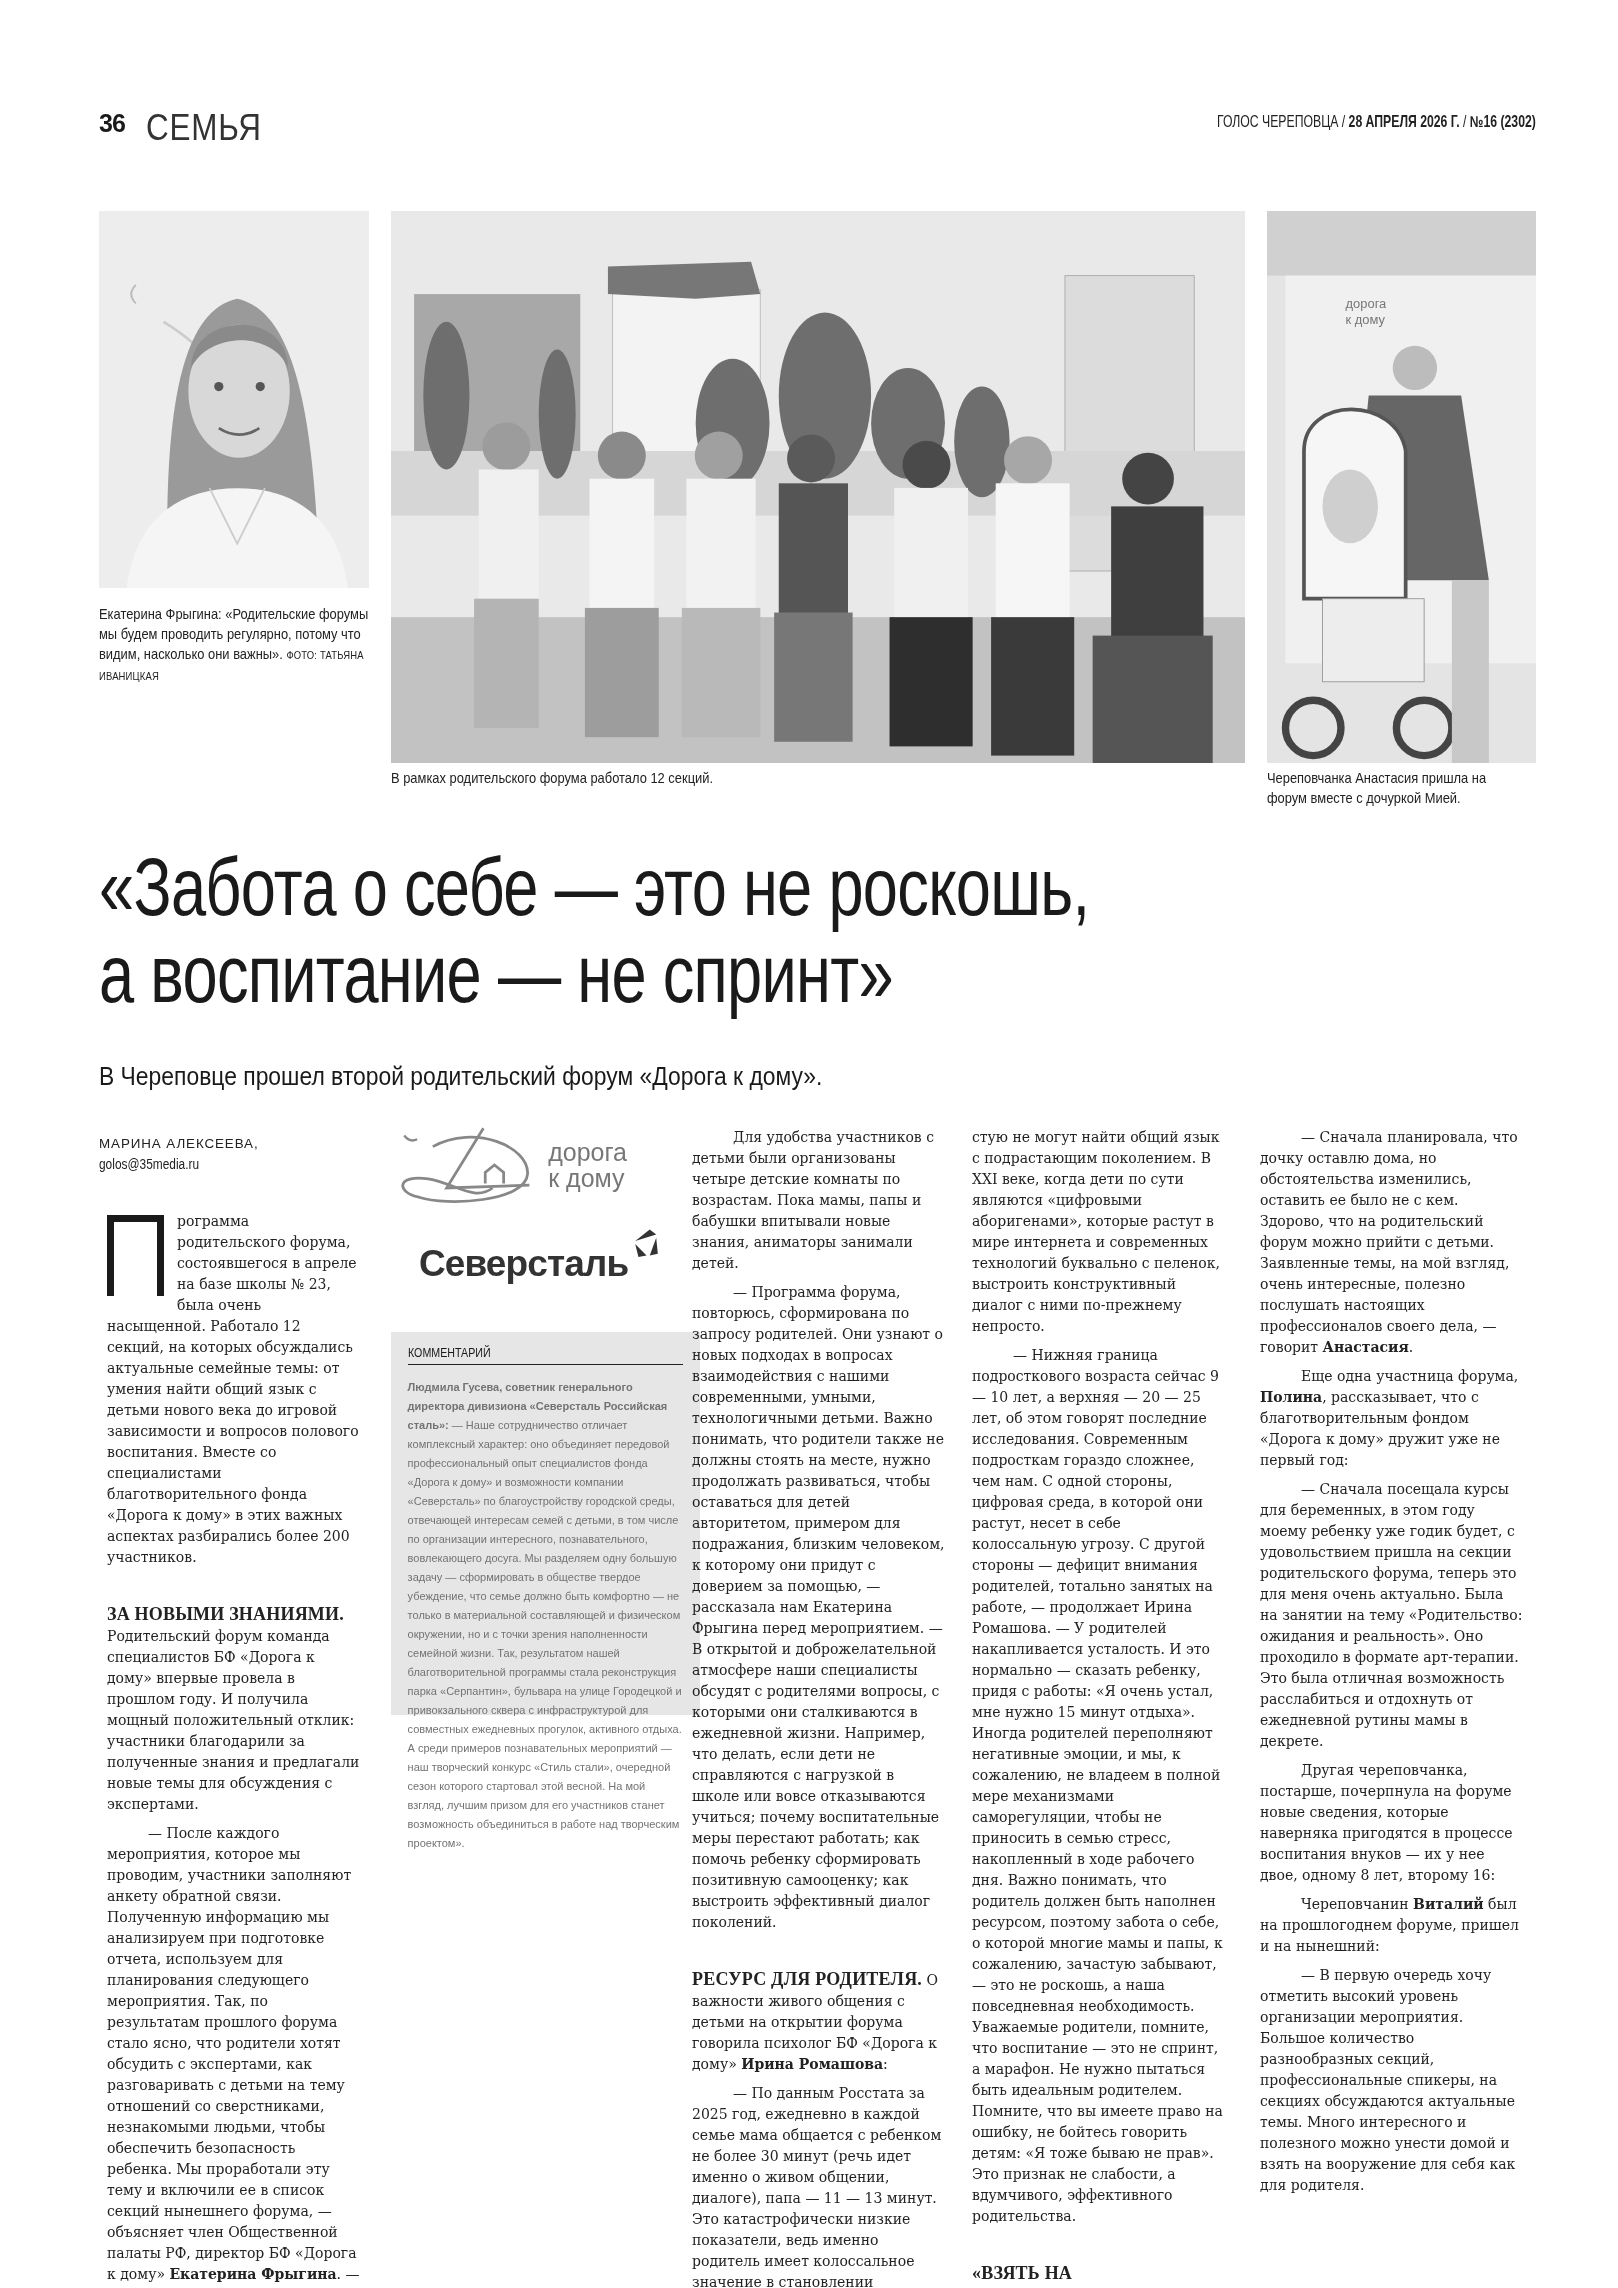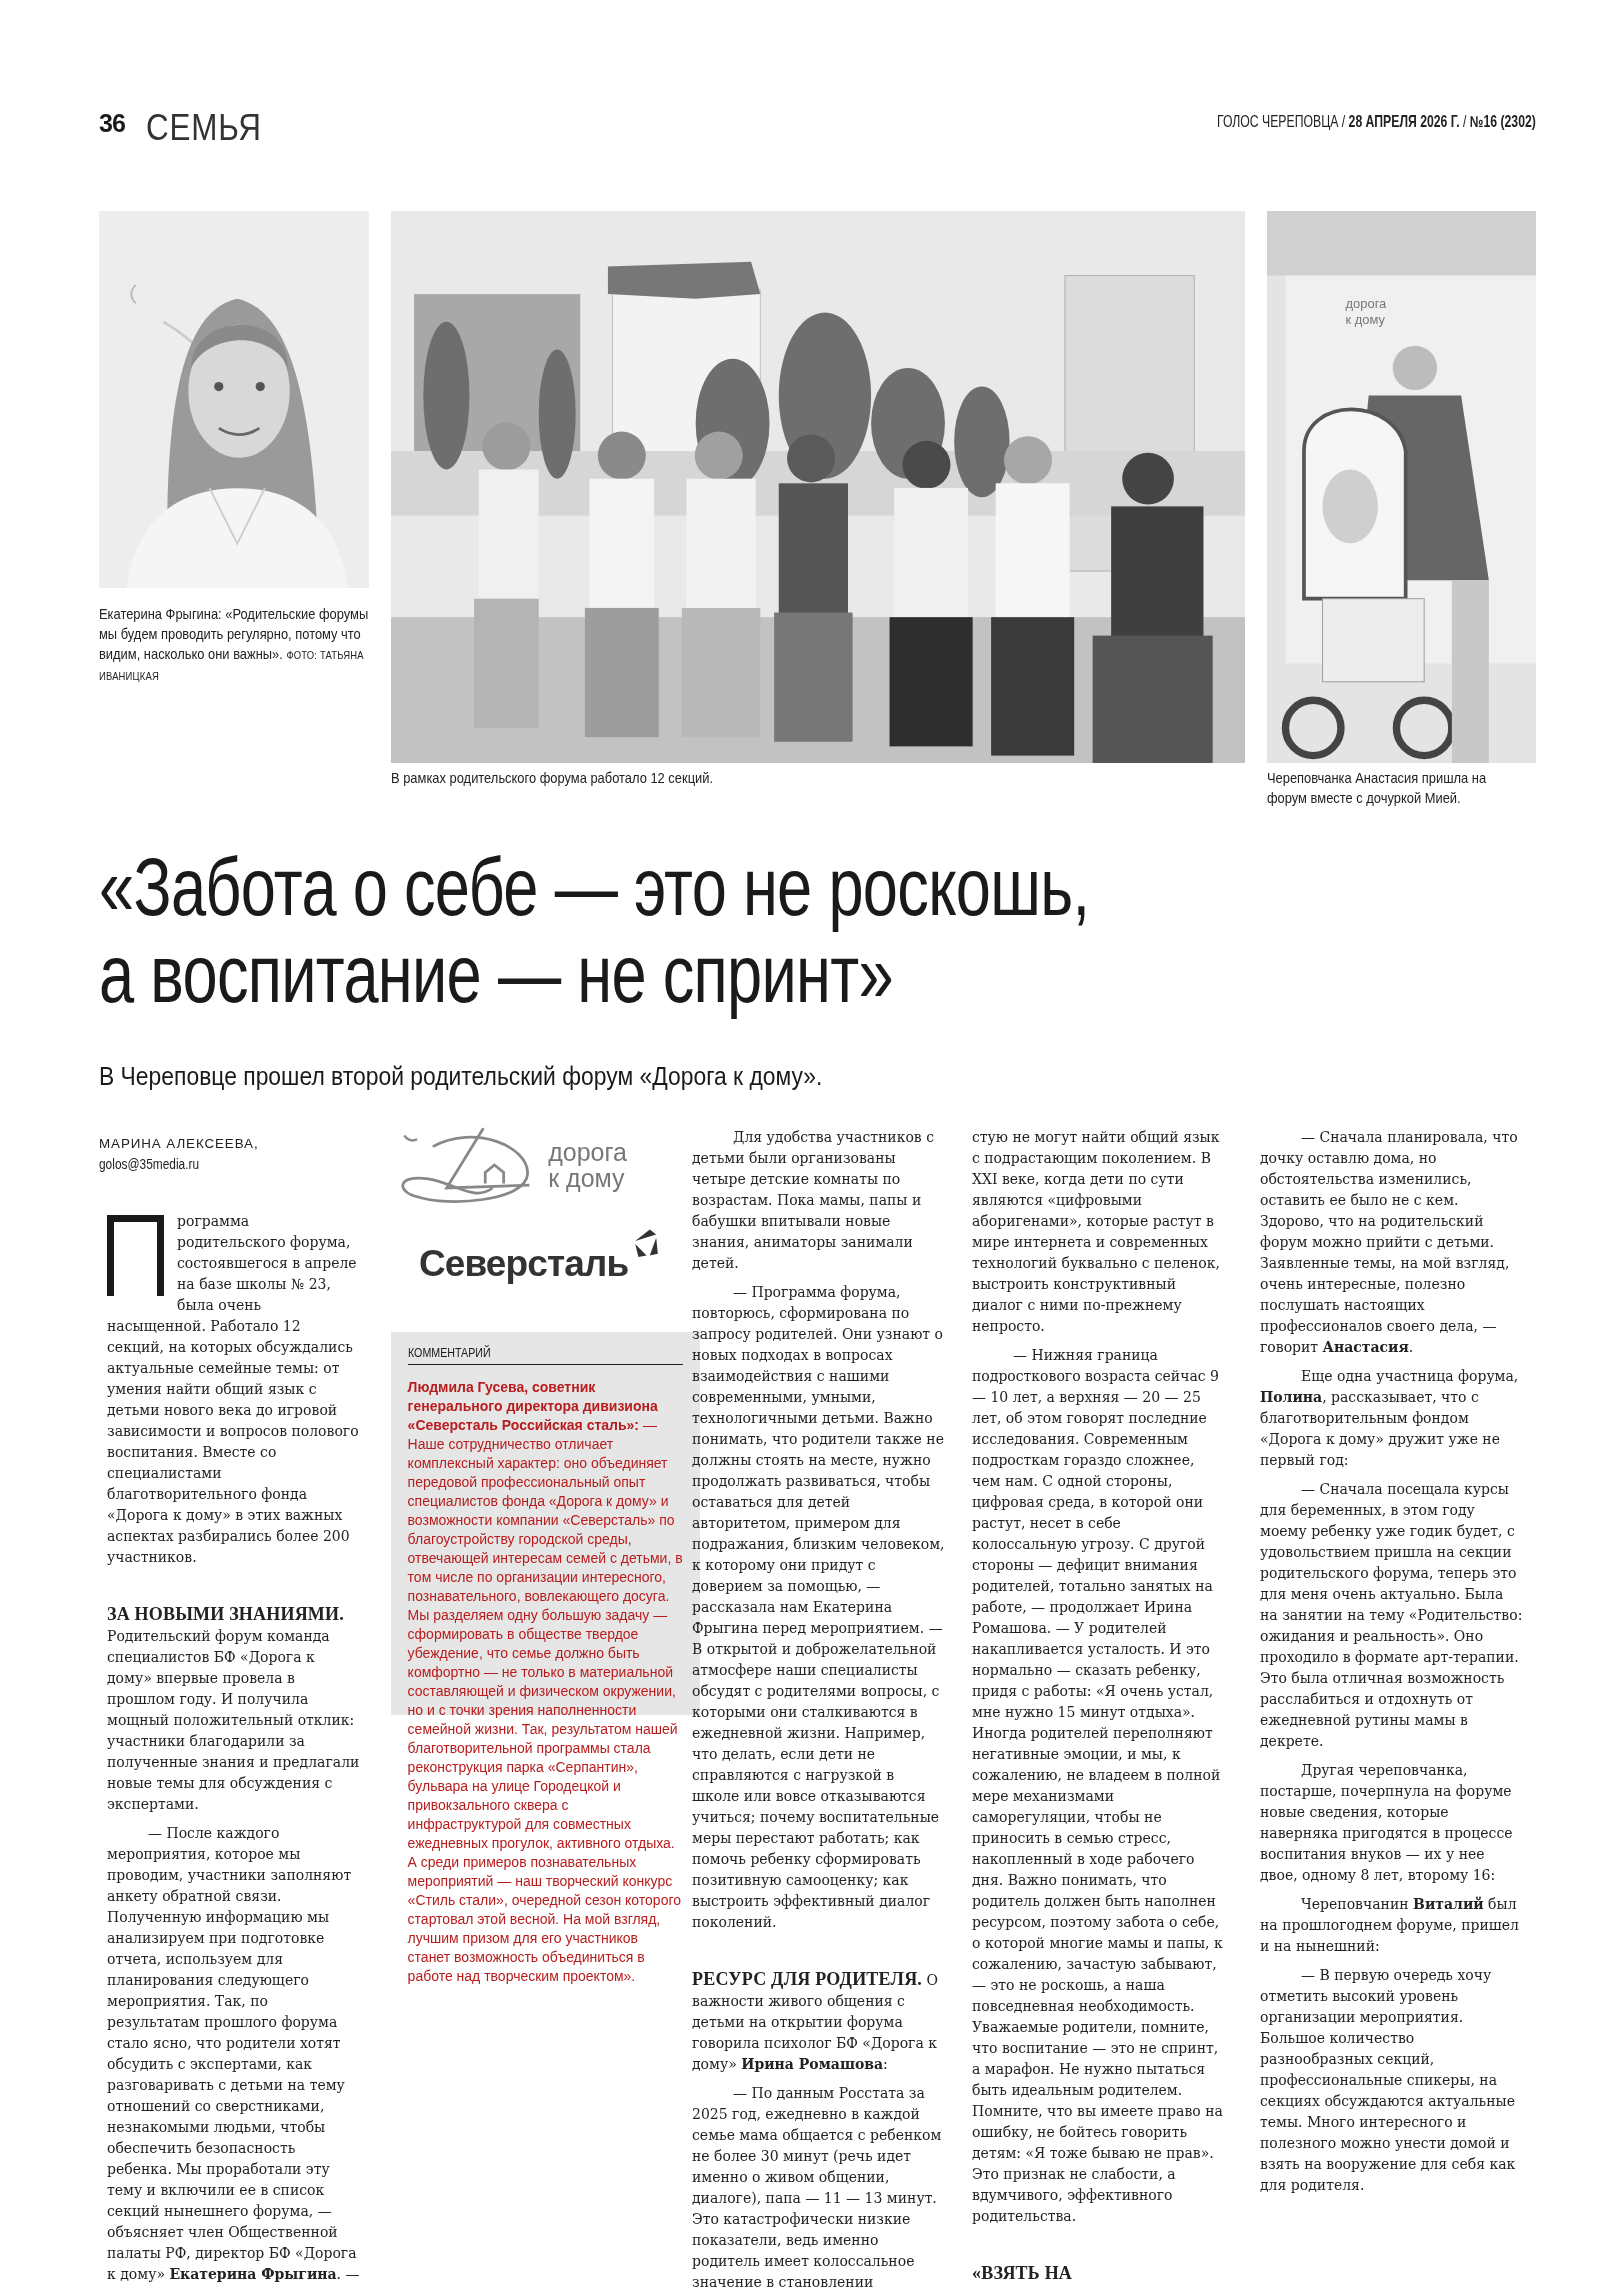--- a/index.html
+++ b/index.html
@@ -26,21 +26,21 @@
   .col .sub{font-family:Liberation Serif, serif;font-weight:700;font-size:18px;letter-spacing:0.2px;}
   .col b.name{font-weight:700;}
   .col .gap{height:20px;}
   .byline{font-family:"Liberation Sans",sans-serif;font-weight:400;font-size:13.4px;letter-spacing:0.9px;}
   .email{font-family:"Liberation Sans",sans-serif;font-size:14px;transform:scaleX(0.85);transform-origin:left;display:inline-block;}
   .dropcap{float:left;width:57px;height:81px;border:7.4px solid #1a1a1a;border-bottom:none;margin:3.7px 13px 0 0;}
   
   .comment{background:#e6e6e6;padding:13px 16.6px 16.6px 16.6px;}
   .comment-label{font-family:"Liberation Sans",sans-serif;font-size:13px;border-bottom:1.4px solid #222;padding-bottom:3.7px;margin-bottom:13px;transform-origin:left;}
   .comment-label span{display:inline-block;transform:scaleX(0.82);transform-origin:left;}
-  .comment-body{font-family:"Liberation Sans",sans-serif;font-size:14px;line-height:19px;color:#b91c1c;}
+  .comment-body{font-family:"Liberation Sans",sans-serif;font-size:11px;line-height:19px;color:#737373;}
   .comment-body b{font-weight:700;}
   .dk-text{font-family:"Liberation Sans",sans-serif;font-size:25px;line-height:26px;color:#777;}
   .sev-text{font-family:"Liberation Sans",sans-serif;font-weight:700;font-size:37px;color:#333;letter-spacing:-0.9px;}
 </style>
 </head>
 <body>
 
 <div class="abs pg-num">36</div>
 <div class="abs pg-section">СЕМЬЯ</div>
 <div class="abs pg-meta">

